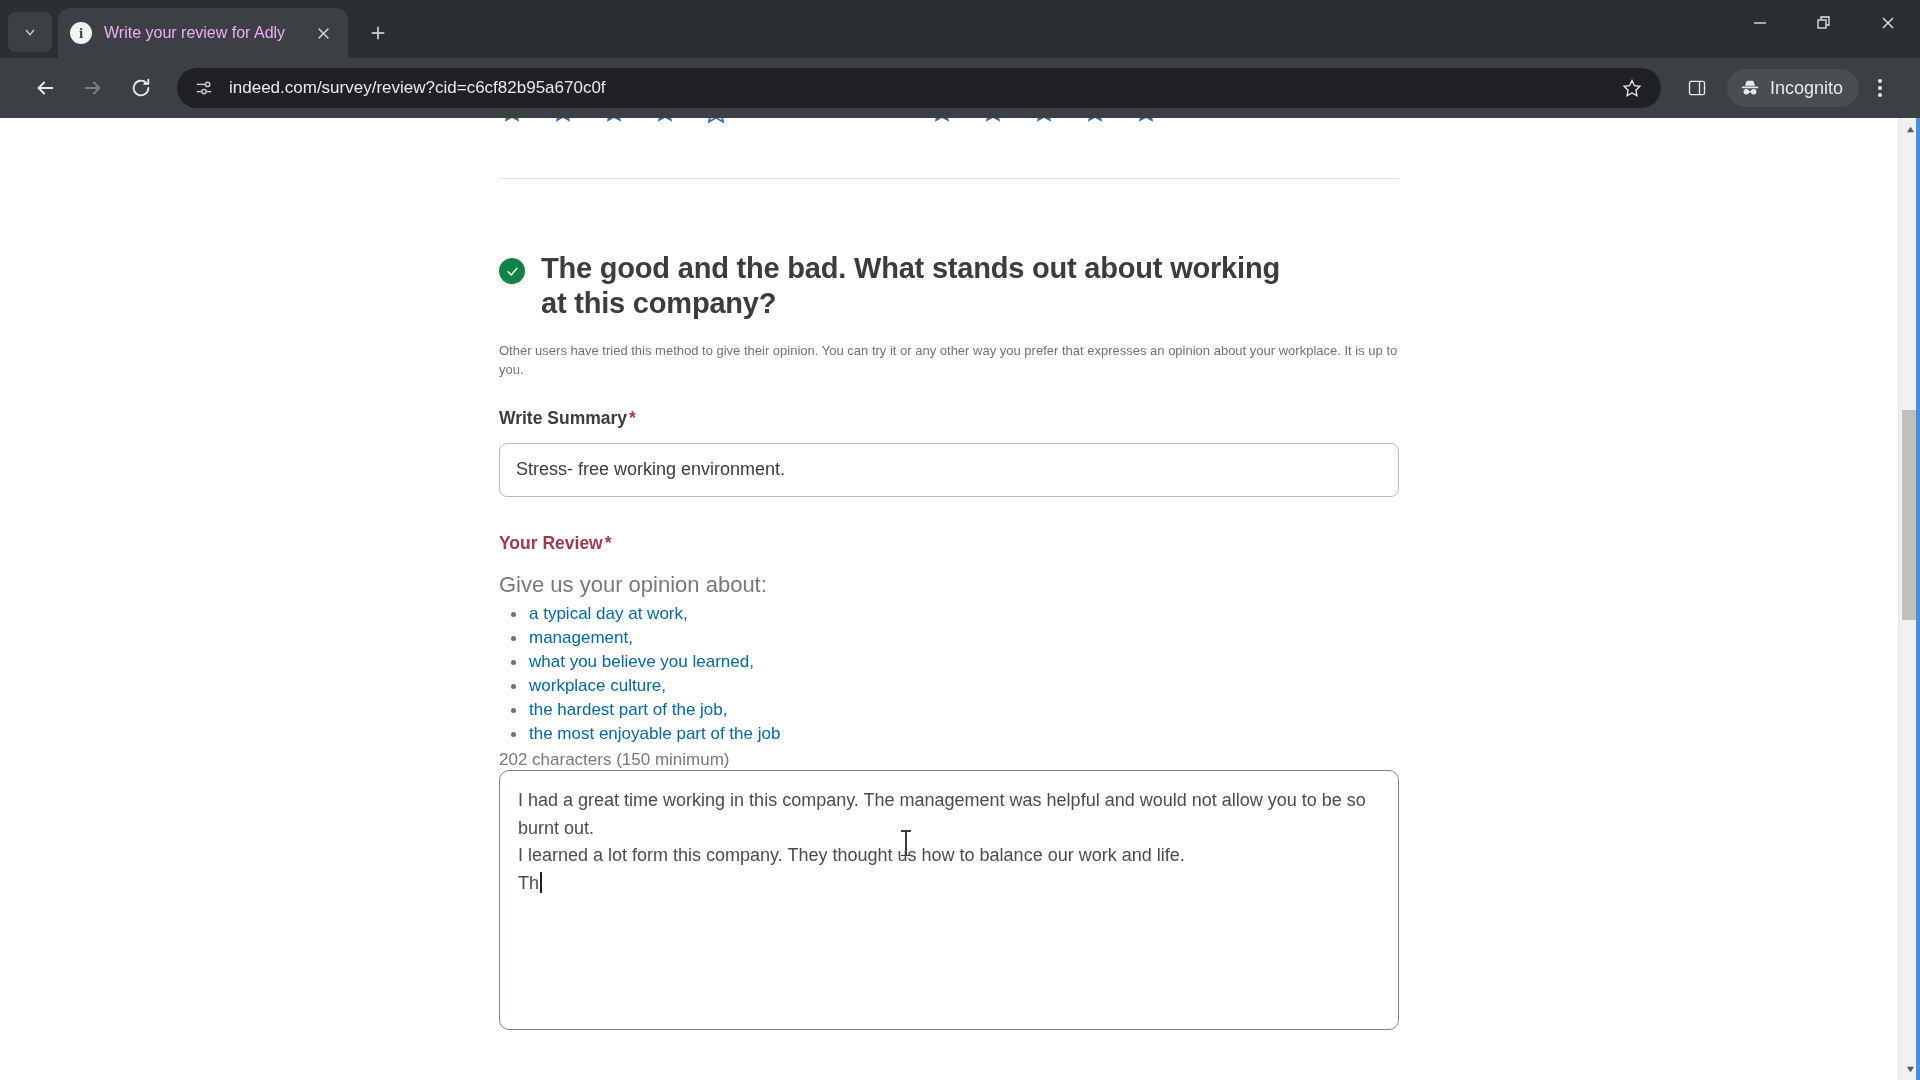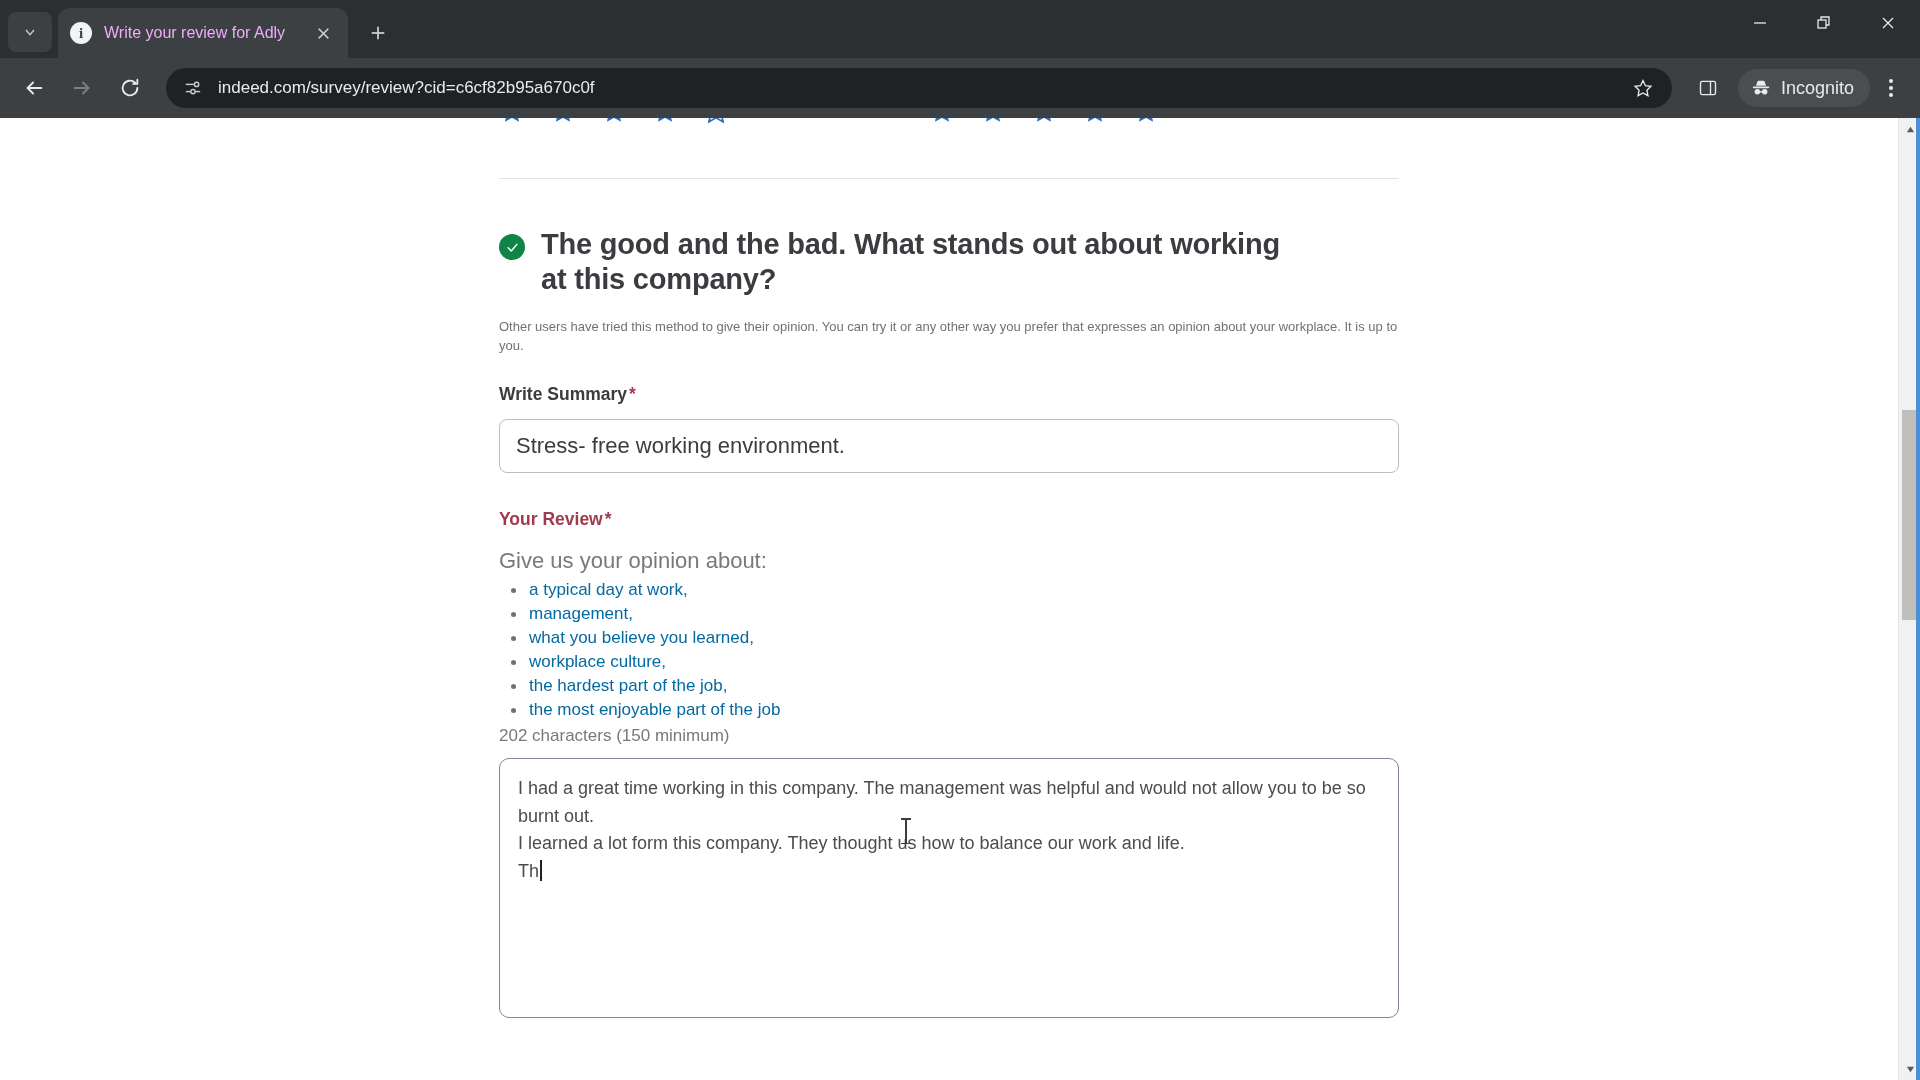--- a/index.html
+++ b/index.html
@@ -109,21 +109,21 @@
     display: flex; align-items: center; justify-content: center;
   }
   .win-btn svg { stroke: #e8eaed; fill: none; stroke-width: 1.3; }
 
   
   .toolbar {
     height: 60px;
     background: #3c4043;
     display: flex;
     align-items: center;
-    padding: 0 12px;
+    padding: 0 23px;
     gap: 4px;
   }
 
   .nav-btn {
     width: 44px; height: 44px;
     display: flex; align-items: center; justify-content: center;
     border-radius: 50%;
     flex: 0 0 auto;
   }
   .nav-btn svg { width: 22px; height: 22px; fill: none; stroke: #e8eaed; stroke-width: 2; stroke-linecap: round; stroke-linejoin: round; }
@@ -215,21 +215,21 @@
   .divider {
     height: 1px;
     background: #e4e2e0;
     margin-top: 50px;
     width: 900px;
   }
 
   .q-head {
     display: flex;
     align-items: flex-start;
-    margin-top: 48px;
+    margin-top: 72px;
     gap: 16px;
   }
   .check-icon {
     width: 26px; height: 26px;
     border-radius: 50%;
     background: #0f8446;
     flex: 0 0 auto;
     margin-top: 7px;
     display: flex; align-items: center; justify-content: center;
   }
@@ -265,21 +265,21 @@
 
   .text-input {
     width: 900px;
     height: 54px;
     border: 1px solid #b9bcc2;
     border-radius: 8px;
     margin-top: 14px;
     display: flex;
     align-items: center;
     padding: 0 16px;
-    font-size: 22px;
+    font-size: 18px;
     color: #3a3c3f;
     background: #fff;
   }
 
   .hint { font-size: 22px; color: #77797d; margin-top: 18px; }
 
   .bullets { margin-top: 4px; list-style: none; }
   .bullets li {
     font-size: 17px;
     color: #0369a1;
@@ -296,21 +296,20 @@
     background: #6f7276;
   }
 
   .char-count { font-size: 17px; color: #77797d; margin-top: 4px; }
 
   .textarea-box {
     width: 900px;
     height: 260px;
     border: 1.5px solid #7e8793;
     border-radius: 10px;
-    margin-top: 12px;
     padding: 16px 18px;
     background: #fff;
     position: relative;
   }
   .ta-line {
     font-size: 18px;
     color: #4a4c50;
     line-height: 1.52;
     white-space: pre-wrap;
   }

